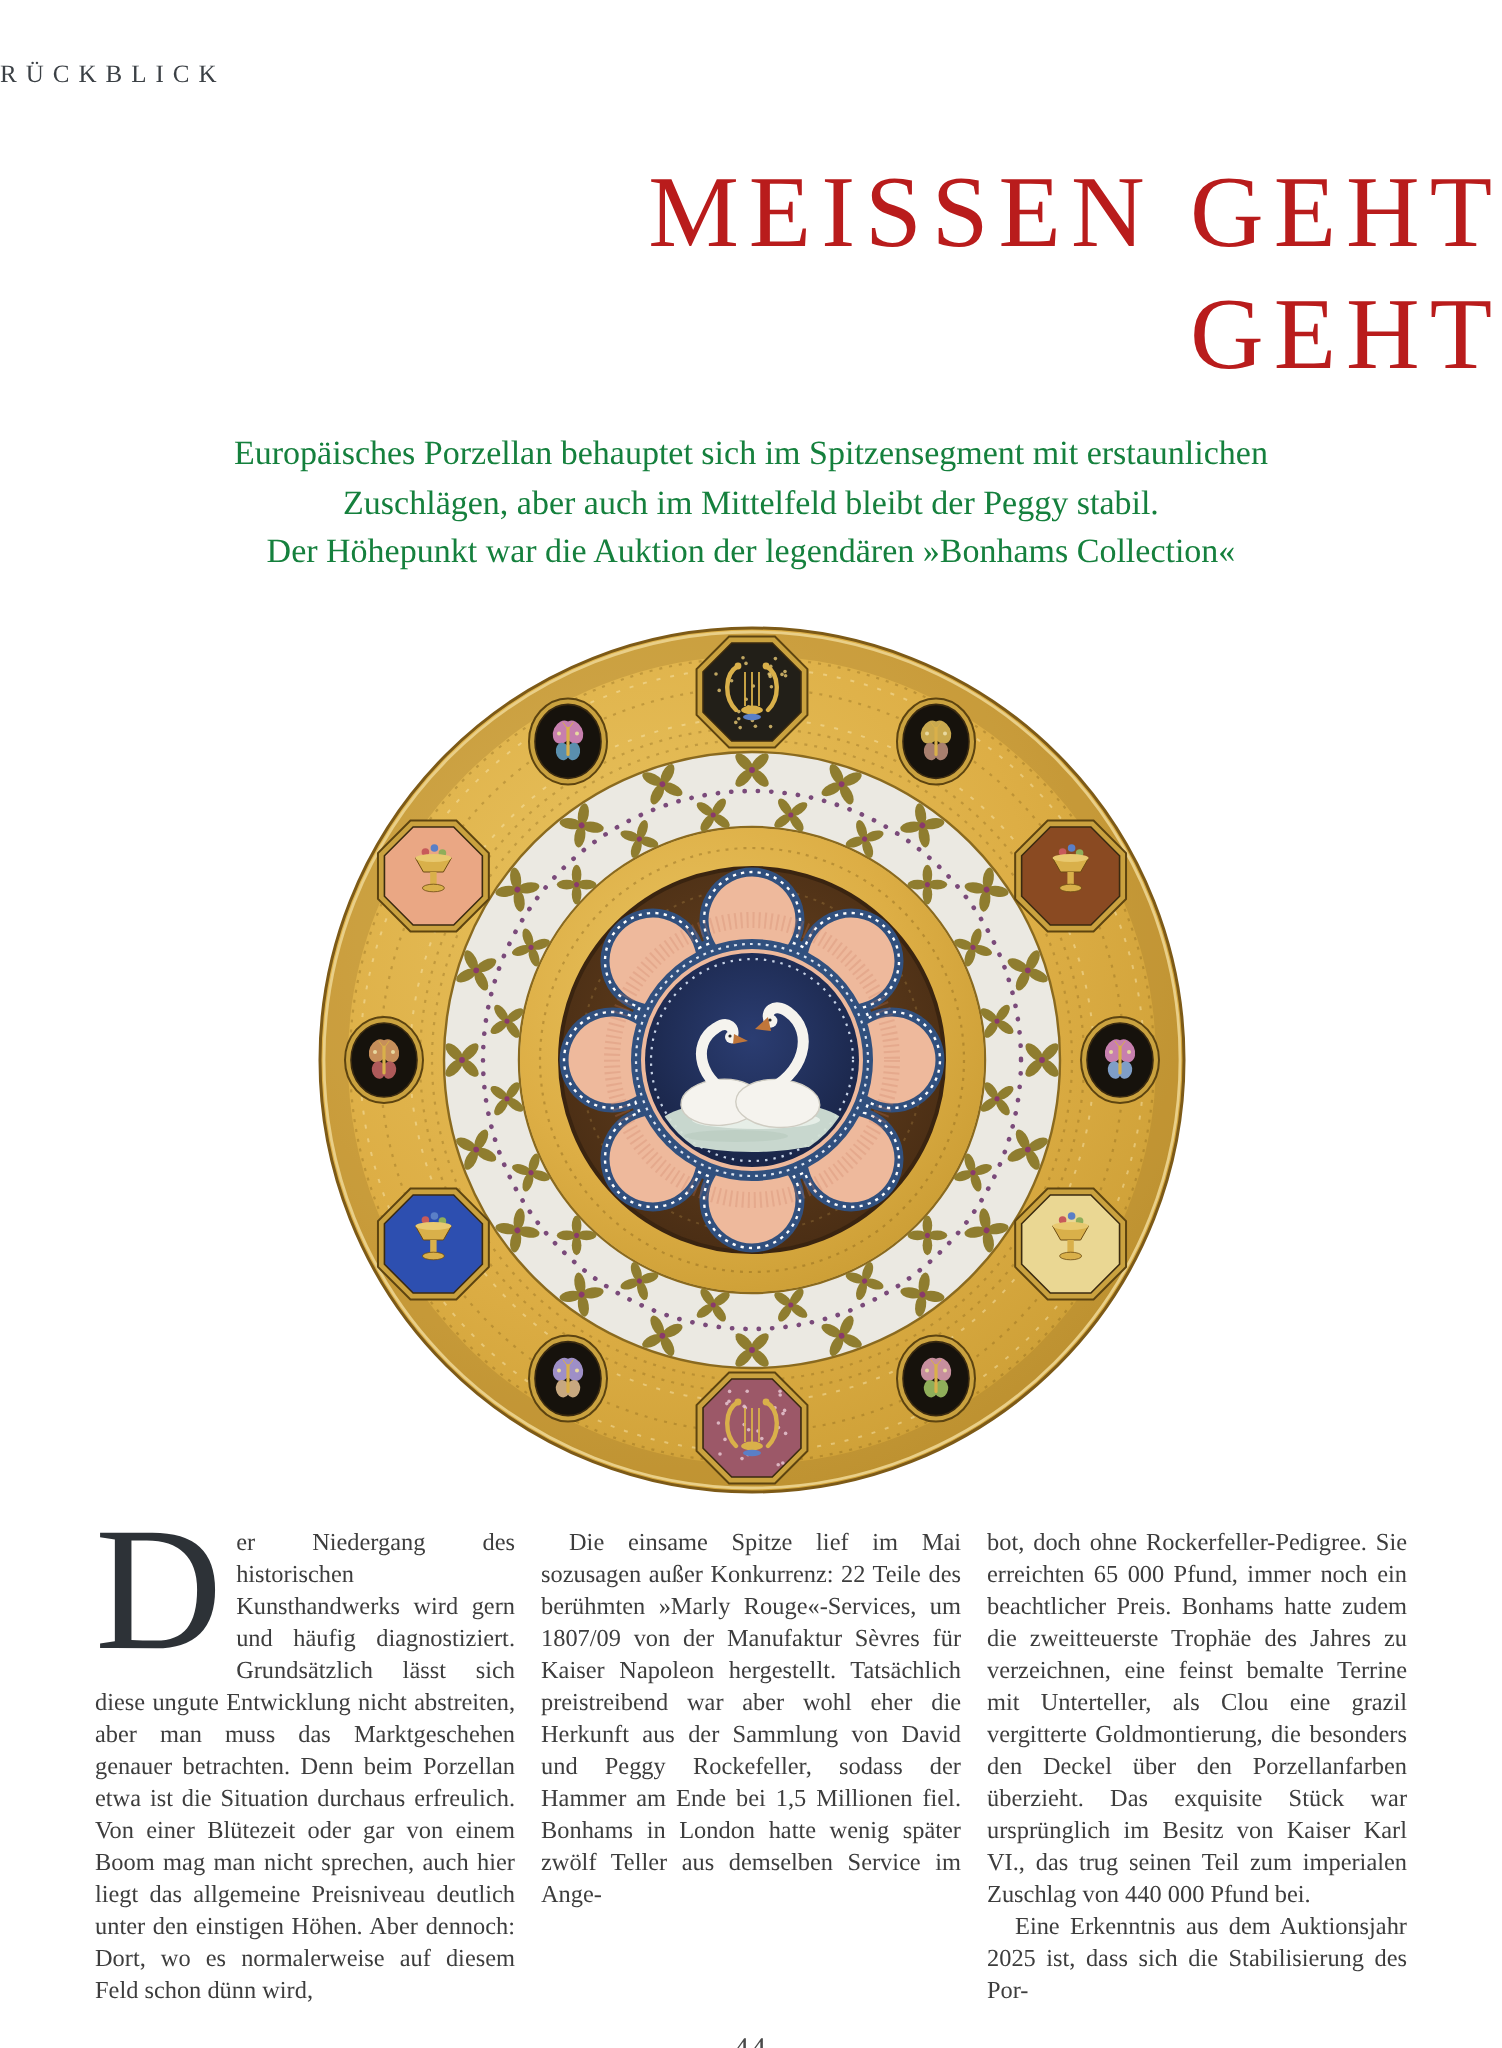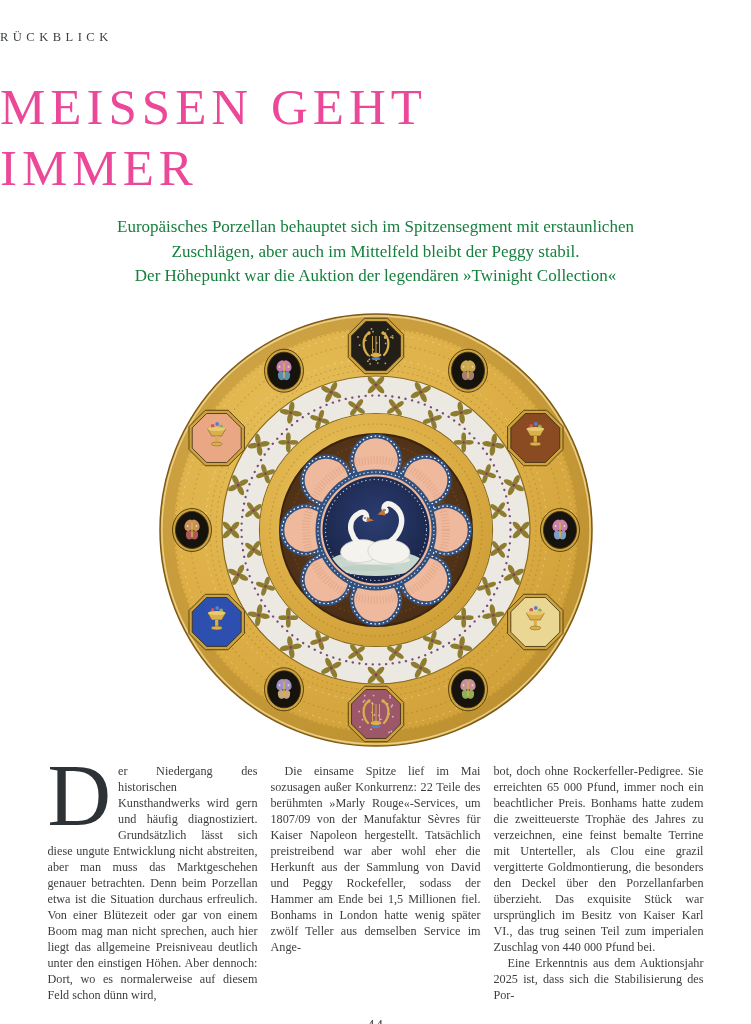--- a/index.html
+++ b/index.html
@@ -14,26 +14,26 @@
   }
   .kicker {
     text-align:left;
     padding-top:30px;
     font-size:12.5px;
     letter-spacing:4.5px;
     color:#3b4045;
   }
   .headline {
     margin:32px 0 0 0;
-    text-align:left;
+    text-align:right;
     font-size:51px;
     font-weight:400;
     line-height:1.2;
     letter-spacing:5px;
-    color:#ec4899;
+    color:#b91c1c;
   }
   .standfirst {
     margin-top:16px;
     text-align:center;
     font-size:17px;
     line-height:1.42;
     color:#15803d;
   }
   .plate-wrap {
     width:434px; height:434px;
@@ -68,23 +68,23 @@
     color:#4a4a4a;
   }
 </style>
 </head>
 <body>
 
 <div class="page">
 
   <div class="kicker">RÜCKBLICK</div>
 
-  <h1 class="headline"><span>MEISSEN GEHT</span><br><span>IMMER</span></h1>
-
-  <div class="standfirst"><span>Europäisches Porzellan behauptet sich im Spitzensegment mit erstaunlichen</span><br><span>Zuschlägen, aber auch im Mittelfeld bleibt der Peggy stabil.</span><br><span>Der Höhepunkt war die Auktion der legendären »Twinight Collection«</span></div>
+  <h1 class="headline"><span>MEISSEN GEHT</span><br><span>GEHT</span></h1>
+
+  <div class="standfirst"><span>Europäisches Porzellan behauptet sich im Spitzensegment mit erstaunlichen</span><br><span>Zuschlägen, aber auch im Mittelfeld bleibt der Peggy stabil.</span><br><span>Der Höhepunkt war die Auktion der legendären »Bonhams Collection«</span></div>
 
   <div class="plate-wrap">
     <svg id="plate-svg" width="434" height="434" viewBox="-217 -217 434 434" xmlns="http://www.w3.org/2000/svg">
         <defs>
           <radialGradient id="goldG" cx="38%" cy="34%" r="80%">
             <stop offset="0%" stop-color="#e8c35f"></stop>
             <stop offset="55%" stop-color="#ddae45"></stop>
             <stop offset="88%" stop-color="#cd9f36"></stop>
             <stop offset="100%" stop-color="#b2831f"></stop>
           </radialGradient>

